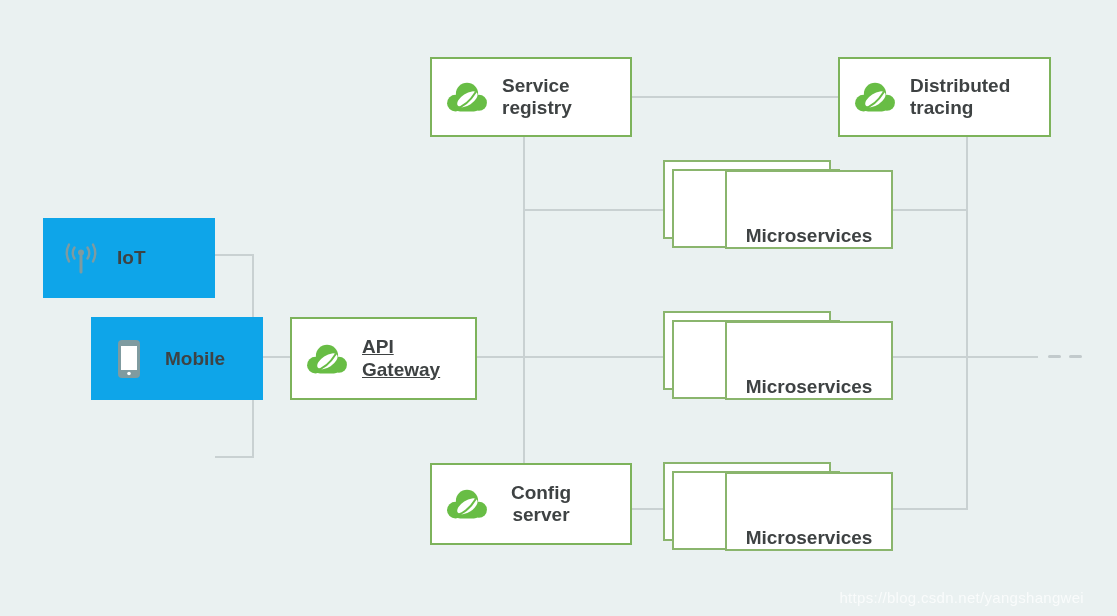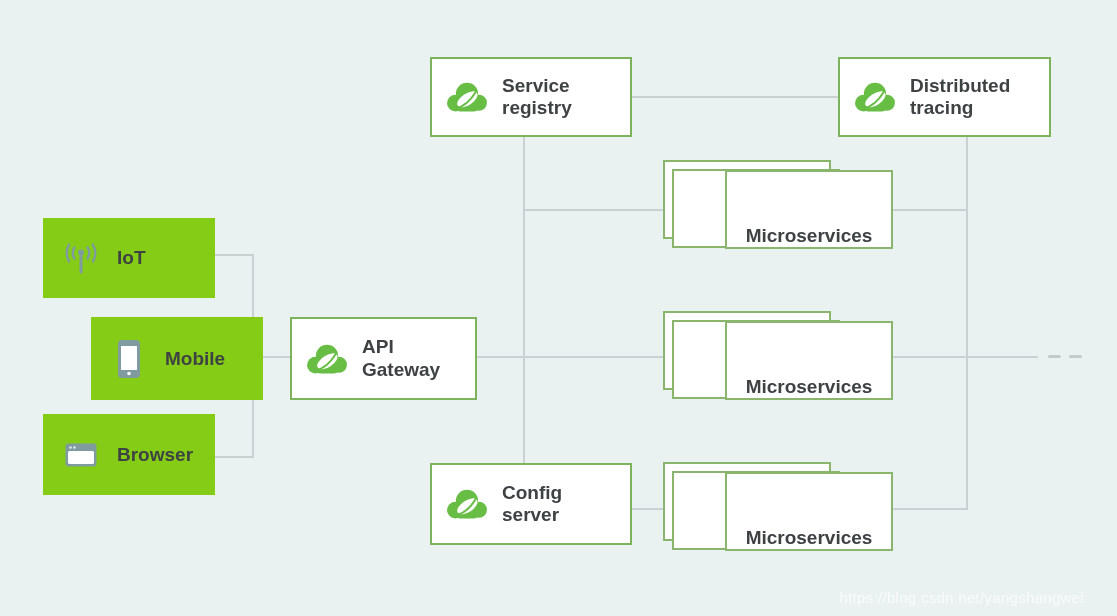--- a/index.html
+++ b/index.html
@@ -30,29 +30,29 @@
     gap: 12px;
     z-index: 2;
   }
   .node-label {
     font-size: 19px;
     font-weight: 600;
     color: #3e4243;
     line-height: 1.18;
   }
   .lbl-sm  { width: 92px; }
-  .lbl-med { width: 96px; }
+  .lbl-med { width: 96px; text-decoration: underline; }
   .lbl-lg  { width: 108px; }
-  .lbl-cfg { width: 78px; }
+  .lbl-cfg { width: 78px; text-align: center; }
 
   
   .client-box {
     position: absolute;
     width: 172px;
-    background: #84cc16;
+    background: #0ea5e9;
     box-sizing: border-box;
     display: flex;
     align-items: center;
     padding-left: 16px;
     z-index: 2;
   }
   .client-icon-slot {
     width: 44px;
     display: flex;
     justify-content: center;
@@ -197,31 +197,20 @@
     <span class="client-icon-slot">
       <svg width="24" height="40" viewBox="0 0 24 40">
         <rect x="1" y="1" width="22" height="38" rx="4" fill="#7f9ba0"></rect>
         <rect x="4" y="7" width="16" height="24" fill="#ffffff"></rect>
         <circle cx="12" cy="34.5" r="1.8" fill="#ffffff"></circle>
       </svg>
     </span>
     <span class="client-label">Mobile</span>
   </div>
 
-  <div class="client-box" style="left:43px; top:414px; height:81px;">
-    <span class="client-icon-slot">
-      <svg width="32" height="24" viewBox="0 0 32 24">
-        <rect x="0.5" y="0.5" width="31" height="23" rx="3" fill="#7f9ba0"></rect>
-        <rect x="3" y="8" width="26" height="13" rx="1.5" fill="#ffffff"></rect>
-        <circle cx="5.5" cy="4.5" r="1.3" fill="#dfe9ea"></circle>
-        <circle cx="9.5" cy="4.5" r="1.3" fill="#dfe9ea"></circle>
-      </svg>
-    </span>
-    <span class="client-label">Browser</span>
-  </div>
 
   <div class="stack" style="left:663px; top:160px;">
     <div class="card back"></div>
     <div class="card mid"></div>
     <div class="card front">
       <span class="node-label">Microservices</span>
     </div>
   </div>
 
   <div class="stack" style="left:663px; top:311px;">

